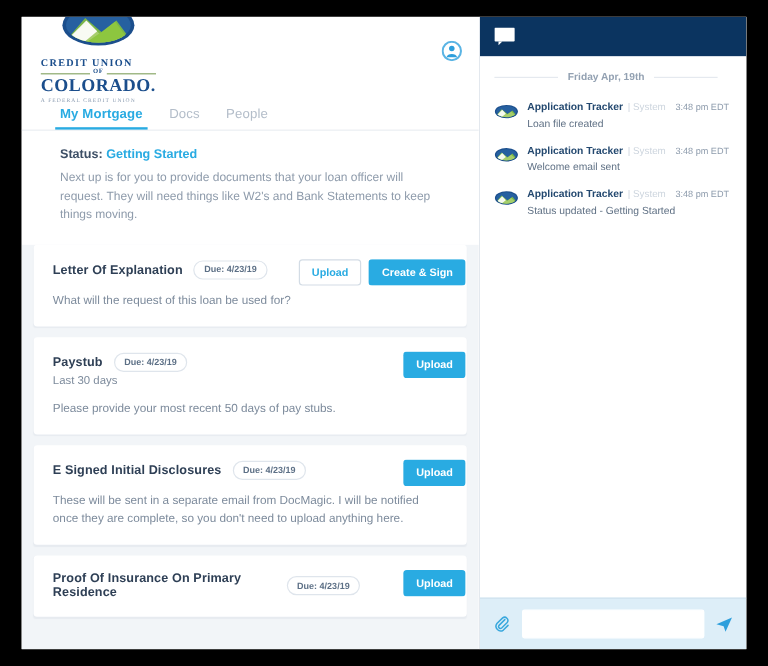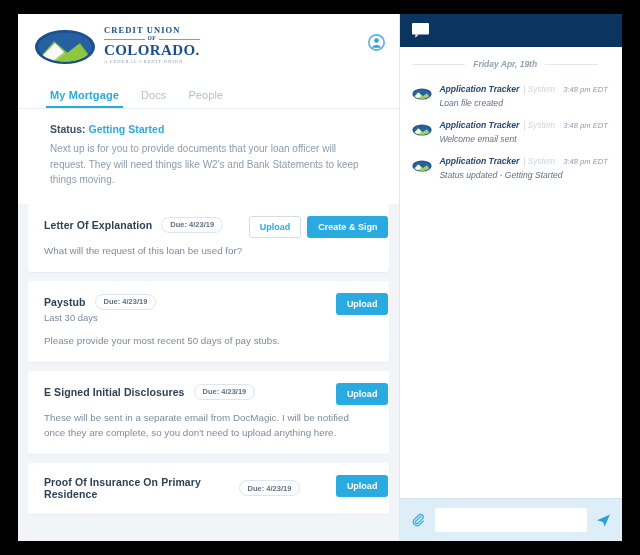--- a/index.html
+++ b/index.html
@@ -39,22 +39,23 @@
     background: #ffffff;
     display: flex;
     align-items: center;
     padding: 0 14px 0 16px;
     flex-shrink: 0;
     position: relative;
   }
 
   .logo-wrap {
     display: flex;
-    align-items: flex-end;
+    align-items: center;
     gap: 8px;
+    flex-direction: column;
   }
 
   .logo-oval {
     width: 62px;
     height: 36px;
     flex-shrink: 0;
   }
 
   .logo-text {
     display: flex;
@@ -288,21 +289,20 @@
     display: flex;
     align-items: center;
     padding-left: 12px;
     flex-shrink: 0;
   }
   .chat-body {
     flex: 1;
     overflow: hidden;
     padding: 0 12px 6px 0;
     background: #ffffff;
-    font-style: italic;
   }
   .date-sep {
     display: flex;
     align-items: center;
     gap: 8px;
     padding: 12px 12px 4px 12px;
   }
   .date-sep .line {
     flex: 1;
     height: 1px;

